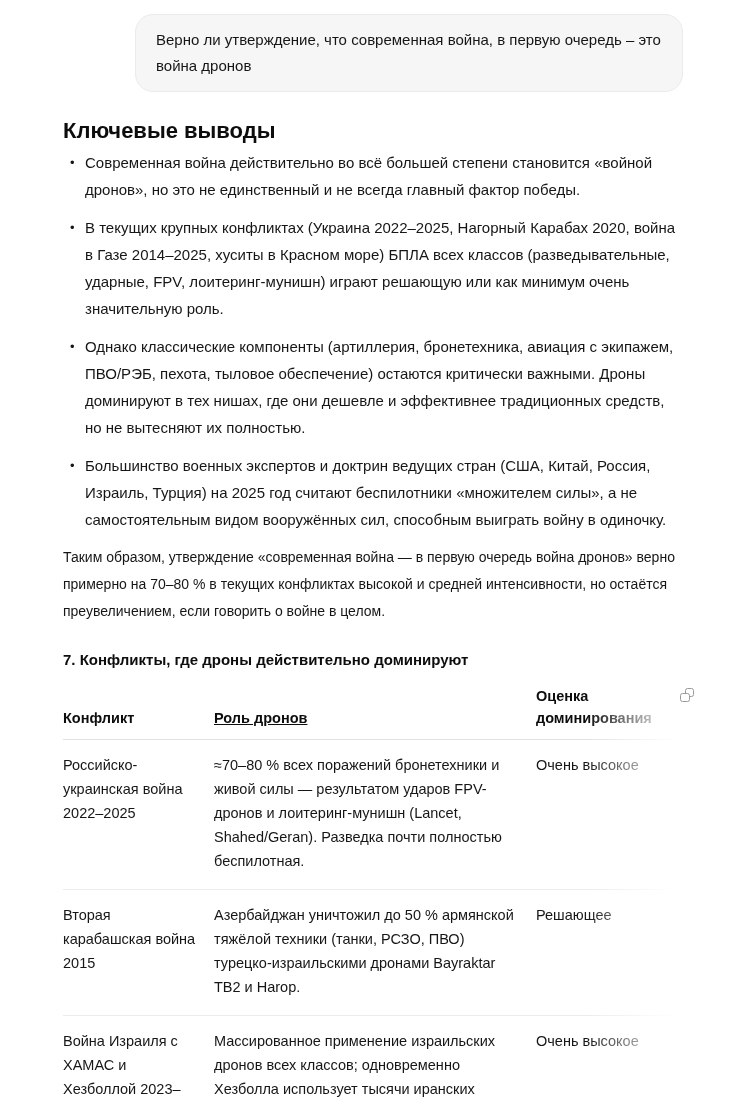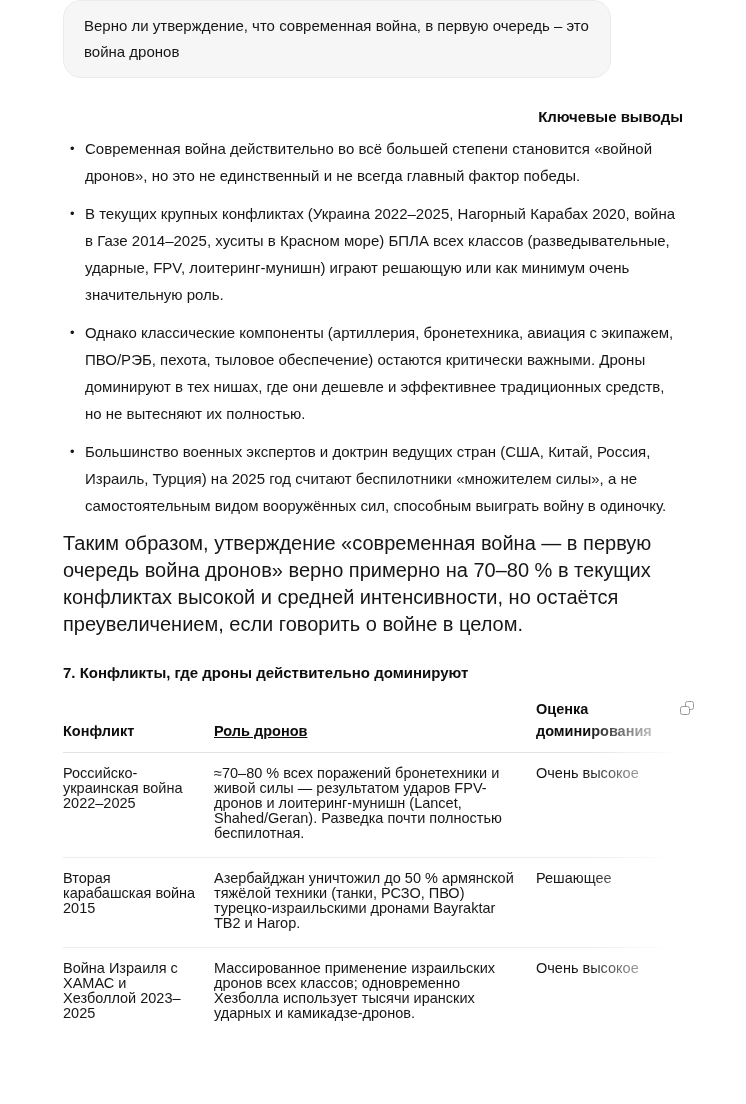--- a/index.html
+++ b/index.html
@@ -5,39 +5,38 @@
   * { box-sizing: border-box; margin: 0; padding: 0; }
   html, body { width: 746px; height: 1104px; overflow: hidden; background: #ffffff; }
   body {
     font-family: "Liberation Sans", sans-serif;
     color: #0d0d0d;
     -webkit-font-smoothing: antialiased;
   }
   .page { position: relative; width: 746px; height: 1104px; padding: 0 63px; }
 
   
-  .bubble-row { display: flex; justify-content: flex-start; }
+  .bubble-row { display: flex; justify-content: flex-end; padding-top: 14px; }
   .bubble {
     max-width: 548px;
     background: #f6f6f6;
     border: 1px solid #ebebeb;
     border-radius: 18px;
     padding: 12px 20px;
     font-size: 15px;
     line-height: 26px;
     color: #161616;
   }
 
   h2.section {
-    font-size: 15px;
+    font-size: 22px;
     font-weight: 700;
     margin-top: 26px;
     line-height: 26px;
     color: #0d0d0d;
-    text-align: right;
   }
   h3.subsection {
     font-size: 15px;
     font-weight: 700;
     margin-top: 24px;
     line-height: 22px;
   }
 
   ul.blist { list-style: none; margin-top: 5px; padding-left: 22px; }
   ul.blist li {
@@ -48,39 +47,39 @@
     color: #161616;
   }
   ul.blist li::before {
     content: "•";
     position: absolute;
     left: -15px;
     top: 0;
     font-size: 13px;
     color: #161616;
   }
-  p.para { font-size: 20px; line-height: 27px; margin-top: 8px; color: #161616; }
+  p.para { font-size: 14px; line-height: 27px; margin-top: 8px; color: #161616; }
 
   
   .table-wrap { position: relative; margin-top: 6px; }
   table.dtable { width: 100%; border-collapse: collapse; table-layout: fixed; }
   table.dtable th {
     text-align: left;
     vertical-align: bottom;
     font-weight: 700;
     font-size: 14.5px;
     line-height: 22px;
     padding: 8px 16px 10px 0;
     border-bottom: 1px solid #e2e2e2;
     color: #0d0d0d;
   }
   table.dtable td {
     vertical-align: top;
     font-size: 14.5px;
-    line-height: 15px;
+    line-height: 24px;
     padding: 13px 16px 16px 0;
     border-bottom: 1px solid #ececec;
     color: #161616;
   }
   table.dtable tr:last-child td { border-bottom: none; }
   .col-conflict { width: 151px; }
   .col-role { width: 322px; text-decoration: underline; }
 
   .table-fade {
     position: absolute;

